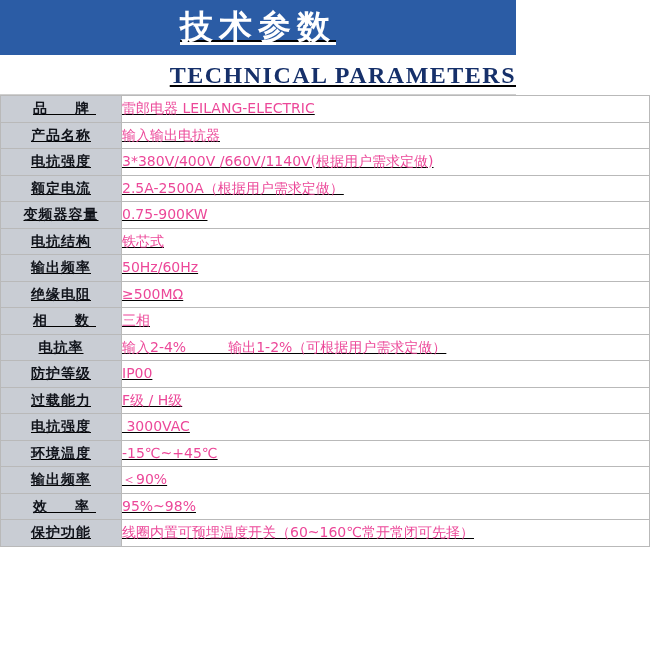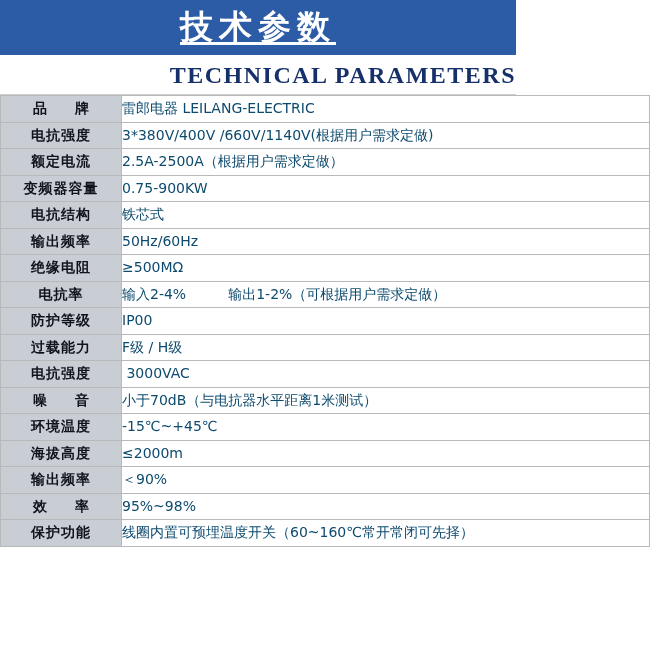--- a/index.html
+++ b/index.html
@@ -12,20 +12,21 @@
     height: 646px;
     font-family: "Liberation Sans", sans-serif;
     overflow: hidden;
   }
   .page {
     position: relative;
     width: 516px;
     height: 646px;
     background: #ffffff;
     box-sizing: border-box;
+    text-decoration: underline;
   }
   .header {
     background: #2b5ca5;
     height: 55px;
     display: flex;
     align-items: center;
     justify-content: center;
     border-bottom: 2px solid #ffffff;
   }
   .header-title {
@@ -80,21 +81,21 @@
   }
   td.label.wide-space {
     letter-spacing: 7px;
     text-indent: 7px;
   }
   td.value {
     background: #ffffff;
     text-align: left;
     padding-left: 8px;
     font-family: "DejaVu Sans", "Liberation Sans", sans-serif;
-    color: #0c4a6e;
+    color: #ec4899;
     font-size: 14px;
     white-space: pre;
   }
 </style>
 </head>
 <body>
 
 <div class="page">
 
   <div class="header">
@@ -103,20 +104,24 @@
 
   <div class="subheader">
     <div class="subheader-title">TECHNICAL PARAMETERS</div>
   </div>
 
   <table class="params">
     <tbody>
         <tr>
           <td class="label wide-space">品　牌</td>
           <td class="value">雷郎电器 LEILANG-ELECTRIC</td>
+        </tr>
+        <tr>
+          <td class="label">产品名称</td>
+          <td class="value">输入输出电抗器</td>
         </tr>
         <tr>
           <td class="label">电抗强度</td>
           <td class="value">3*380V/400V /660V/1140V(根据用户需求定做)</td>
         </tr>
         <tr>
           <td class="label">额定电流</td>
           <td class="value">2.5A-2500A（根据用户需求定做）</td>
         </tr>
         <tr>
@@ -129,46 +134,42 @@
         </tr>
         <tr>
           <td class="label">输出频率</td>
           <td class="value">50Hz/60Hz</td>
         </tr>
         <tr>
           <td class="label">绝缘电阻</td>
           <td class="value">≥500MΩ</td>
         </tr>
         <tr>
+          <td class="label wide-space">相　数</td>
+          <td class="value">三相</td>
+        </tr>
+        <tr>
           <td class="label">电抗率</td>
           <td class="value">输入2-4%　　　输出1-2%（可根据用户需求定做）</td>
         </tr>
         <tr>
           <td class="label">防护等级</td>
           <td class="value">IP00</td>
         </tr>
         <tr>
           <td class="label">过载能力</td>
           <td class="value">F级 / H级</td>
         </tr>
         <tr>
           <td class="label">电抗强度</td>
           <td class="value"> 3000VAC</td>
         </tr>
         <tr>
-          <td class="label wide-space">噪　音</td>
-          <td class="value">小于70dB（与电抗器水平距离1米测试）</td>
-        </tr>
-        <tr>
           <td class="label">环境温度</td>
           <td class="value">-15℃~+45℃</td>
-        </tr>
-        <tr>
-          <td class="label">海拔高度</td>
-          <td class="value">≤2000m</td>
         </tr>
         <tr>
           <td class="label">输出频率</td>
           <td class="value">＜90%</td>
         </tr>
         <tr>
           <td class="label wide-space">效　率</td>
           <td class="value">95%~98%</td>
         </tr>
         <tr>

